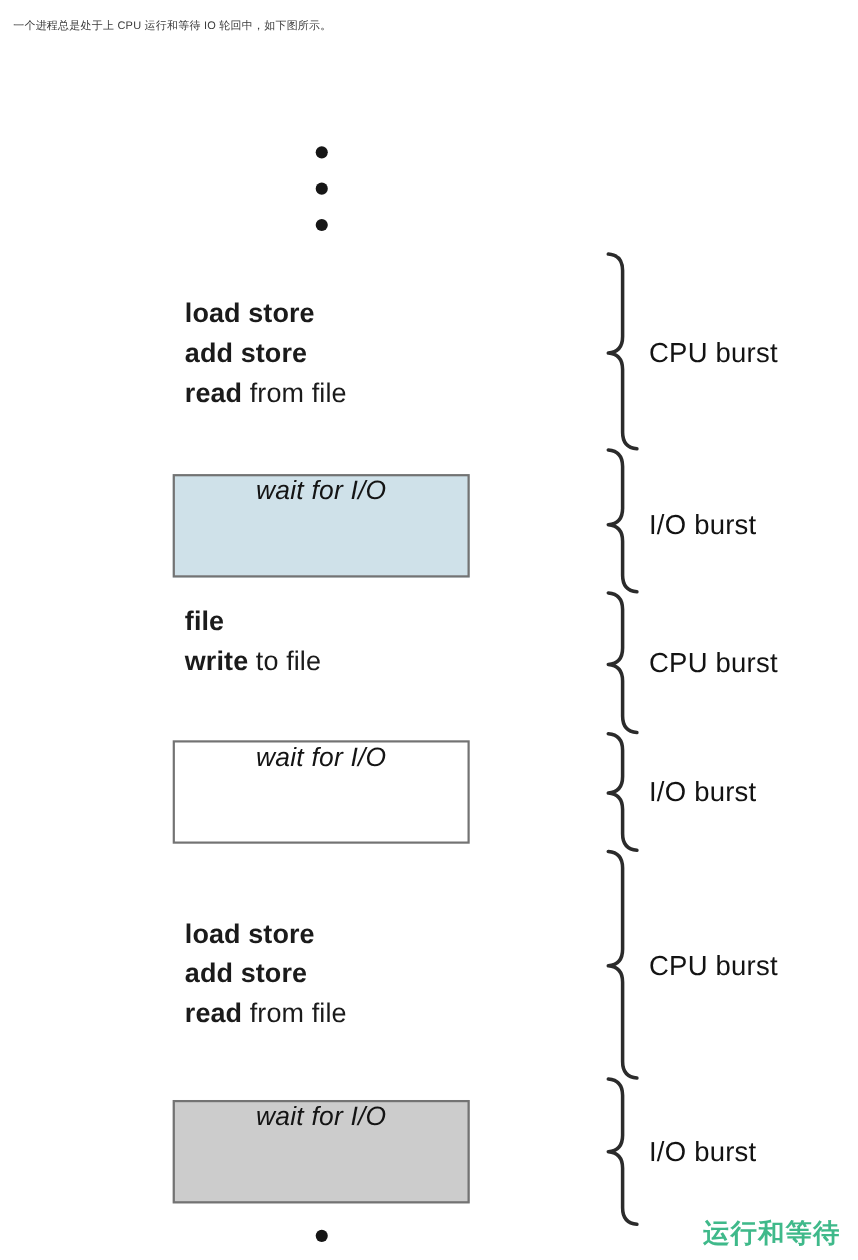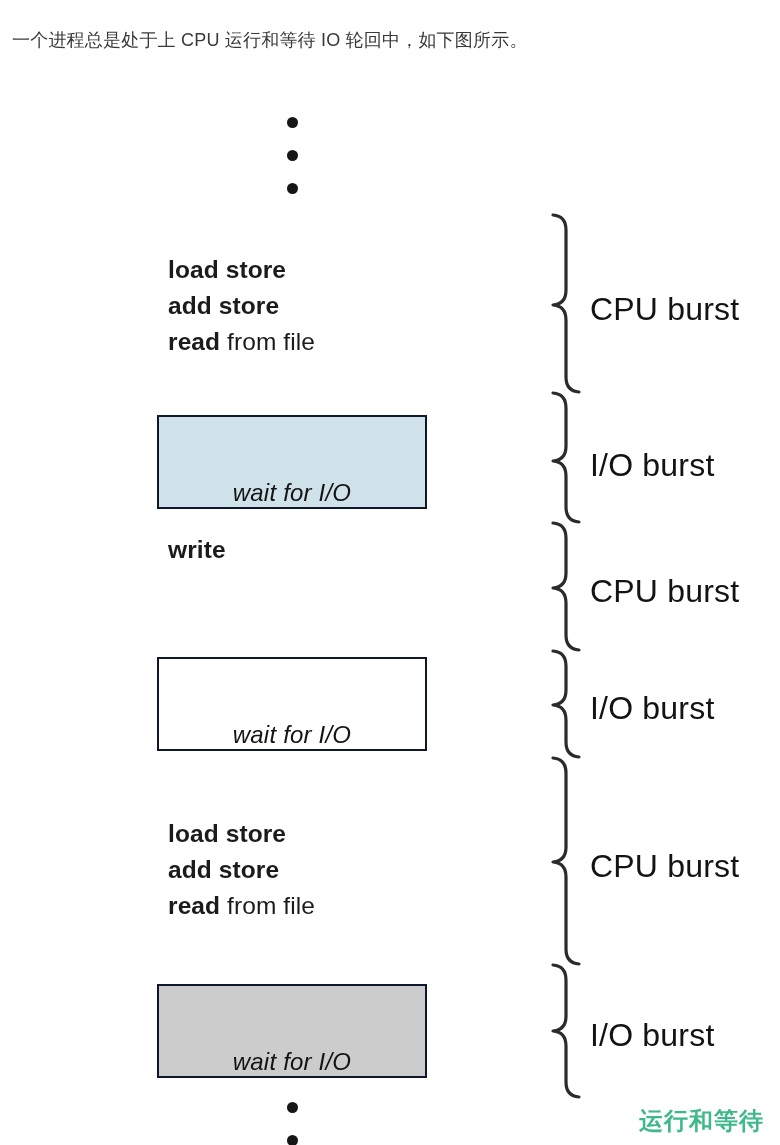--- a/index.html
+++ b/index.html
@@ -14,33 +14,32 @@
     overflow: hidden;
     font-family: "Liberation Sans", sans-serif;
     -webkit-font-smoothing: antialiased;
   }
 
   
   #caption {
     position: absolute;
     left: 12px;
     top: 13px;
-    font-size: 18px;
+    font-size: 10px;
     line-height: 22px;
     color: #3a3a3a;
     letter-spacing: 0.2px;
     white-space: nowrap;
-    margin-top: 16px;
   }
 
   
   #diagram {
     position: absolute;
     left: 0;
-    top: 2px;
+    top: 18px;
     width: 780px;
     height: 819px;
   }
 
   
   .dots {
     position: absolute;
     width: 24px;
   }
   .dots .dot {
@@ -69,41 +68,41 @@
   .code-block b {
     font-weight: 700;
   }
 
   
   .io-box {
     position: absolute;
     left: 157px;
     width: 270px;
     height: 94px;
-    border: 2px solid #0f172a;
+    border: 2px solid #737373;
     box-sizing: border-box;
     display: flex;
-    align-items: flex-end;
+    align-items: flex-start;
     justify-content: center;
   }
   .io-box .io-label {
     font-size: 24px;
     font-style: italic;
     color: #141414;
     letter-spacing: 0.2px;
   }
   .io-box.fill-blue  { background: #cfe1e9; }
   .io-box.fill-white { background: #ffffff; }
   .io-box.fill-gray  { background: #cccccc; }
 
   
   .burst-label {
     position: absolute;
     left: 590px;
-    font-size: 32px;
+    font-size: 25px;
     color: #131313;
     letter-spacing: 0.2px;
     white-space: nowrap;
     text-align: center;
   }
 
   
   #braces {
     position: absolute;
     left: 0;
@@ -141,21 +140,22 @@
     <div><b>load store</b></div>
     <div><b>add store</b></div>
     <div><b>read</b><span> from file</span></div>
   </div>
 
   <div class="io-box fill-blue" style="top:413px">
     <span class="io-label">wait for I/O</span>
   </div>
 
   <div class="code-block" style="top:530px">
-    <div><b>write</b></div>
+    <div><b>file</b></div>
+    <div><b>write</b><span> to file</span></div>
   </div>
 
   <div class="io-box fill-white" style="top:655px">
     <span class="io-label">wait for I/O</span>
   </div>
 
   <div class="code-block" style="top:814px">
     <div><b>load store</b></div>
     <div><b>add store</b></div>
     <div><b>read</b><span> from file</span></div>

